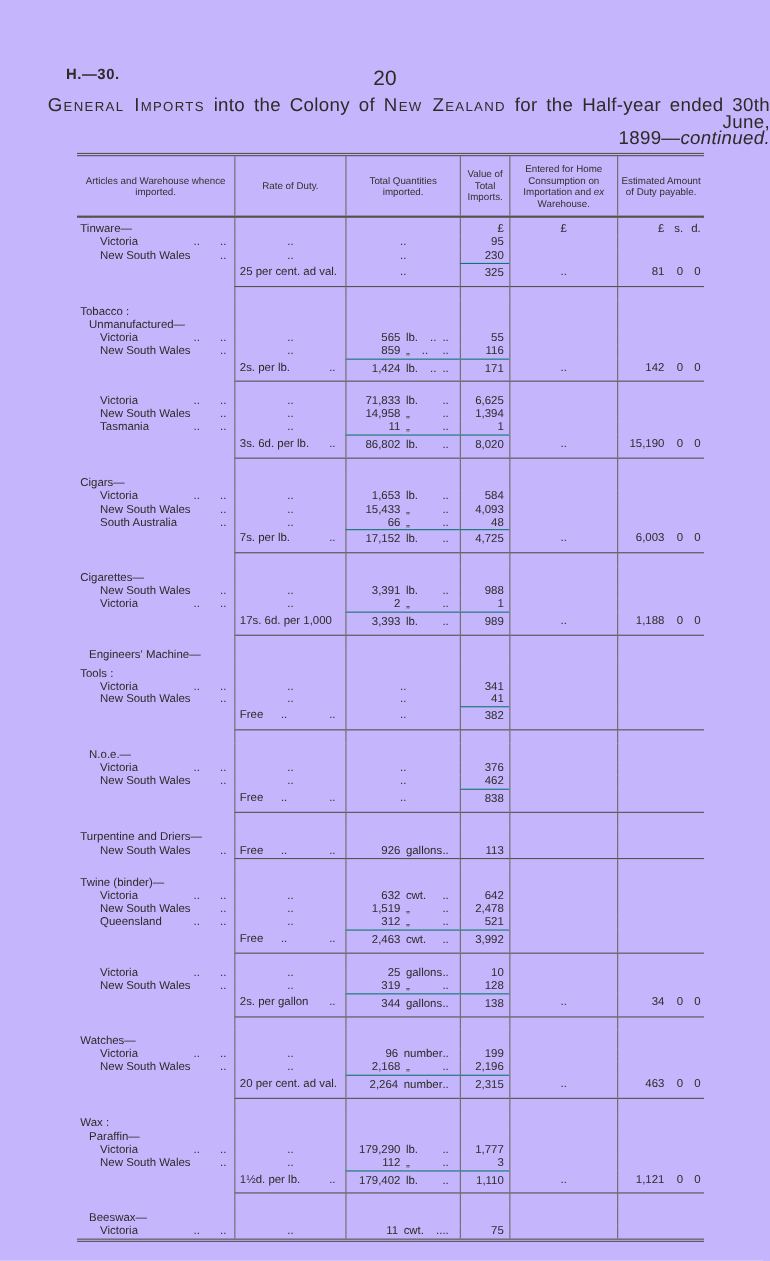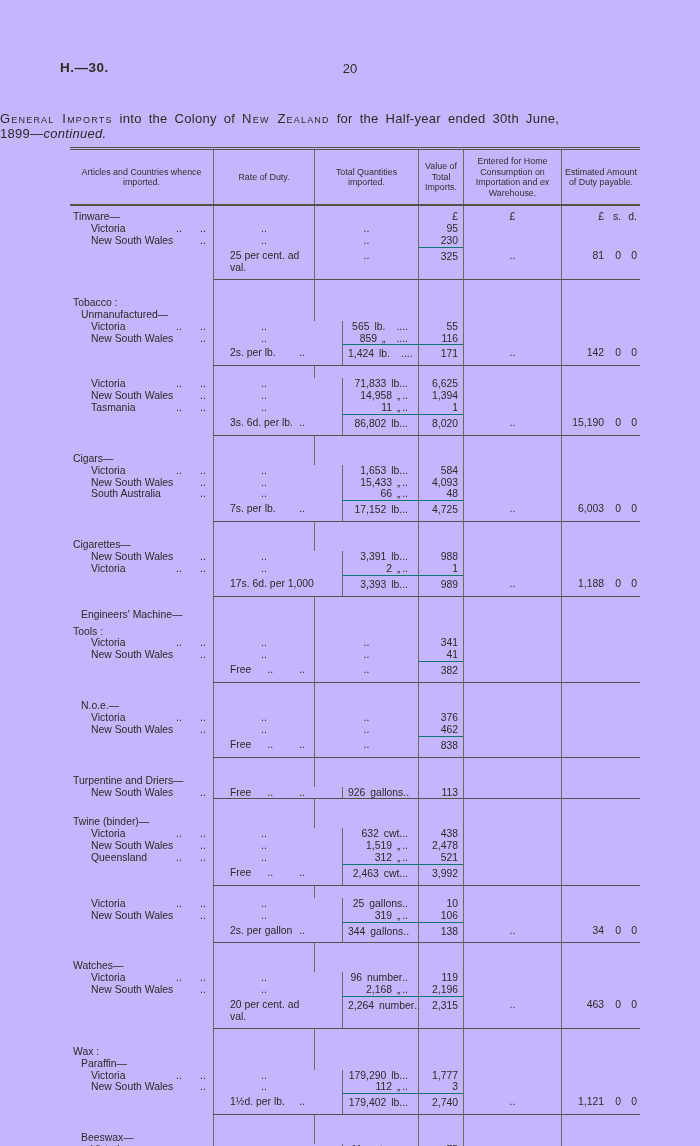--- a/index.html
+++ b/index.html
@@ -7,23 +7,23 @@
     position:relative;
     width:700px;height:1146px;
     background:#c4b5fd;
     color:#2d2b26;
     font-family:Liberation Sans, sans-serif;
     overflow:hidden;
   }
   
   .meta{position:relative;height:20px;margin-top:60px;font-size:13.5px;}
   .docref{position:absolute;left:60px;top:0;font-weight:bold;letter-spacing:.5px;}
-  .pagenum{position:absolute;left:0;right:0;top:1px;text-align:center;font-size:13px;}
+  .pagenum{position:absolute;left:0;right:0;top:1px;text-align:center;font-size:19px;}
   
-  .title{margin-top:31px;text-align:left;font-size:13px;line-height:15px;word-spacing:3px;letter-spacing:.3px;}
+  .title{margin-top:8px;text-align:right;font-size:17px;line-height:15px;word-spacing:3px;letter-spacing:.3px;}
   .sc{font-variant:small-caps;letter-spacing:1.2px;}
   .it{font-style:italic;}
   
   .tbl{width:570px;margin:6px 0 0 70px;border-bottom:3px double #56524a;}
   .thead{
     display:grid;grid-template-columns:143px 101px 104px 45px 98px 79px;
     border-top:3px double #56524a;border-bottom:2px solid #56524a;
   }
   .th{
     font-size:8.9px;line-height:10.6px;text-align:center;
@@ -41,24 +41,24 @@
   .sep .cell{height:4px;}
   .sep .cell:not(.c1){border-top:1px solid #56524a;}
   
   .ctr{text-align:center;}
   .val{text-align:right;padding-right:5px;}
   .ind0{padding-left:3px;}
   .ind1{padding-left:11px;margin-top:48px;}
   .country-row .c1{padding-left:21px;}
   .cdot1{position:absolute;left:106px;}
   .cdot2{position:absolute;left:130px;}
-  .ratecell{display:flex;padding-left:16px;}
+  .ratecell{display:flex;padding-left:4px;}
   .rd1{margin-left:16px;}
   .rd2{margin-left:auto;margin-right:9px;}
-  .qtycell{display:flex;padding-left:5px;margin-left:28px;}
+  .qtycell{display:flex;padding-left:5px;}
   .qnum{width:44px;text-align:right;}
   .qunit{margin-left:5px;}
   .qd1{margin-left:11px;}
   .qd2{margin-left:auto;margin-right:10px;}
   .dutycell{display:flex;}
   .dl{flex:1;text-align:right;}
   .ds{width:17px;text-align:right;}
   .dd{width:16px;text-align:right;padding-right:3px;}
 </style>
 </head>
@@ -71,21 +71,21 @@
     <span class="pagenum">20</span>
   </div>
 
   <div class="title">
     <div><span class="sc">General Imports</span><span> into the Colony of </span><span class="sc">New Zealand</span><span> for the Half-year ended 30th June,</span></div>
     <div><span>1899—</span><span class="it">continued.</span></div>
   </div>
 
   <div class="tbl">
     <div class="thead">
-      <div class="th c1">Articles and Countries whence imported.</div>
+      <div class="th c1">Articles and Warehouse whence imported.</div>
       <div class="th c2">Rate of Duty.</div>
       <div class="th c3">Total Quantities imported.</div>
       <div class="th c4">Value of Total Imports.</div>
       <div class="th c5">
         <div><span>Entered for Home Consumption on Importation and </span><span class="it">ex</span><span> Warehouse.</span></div>
       </div>
       <div class="th c6">Estimated Amount of Duty payable.</div>
     </div>
     <div class="tbody" id="tbody">
         <div class="row label-row grp-start">
@@ -537,21 +537,21 @@
           <div class="cell c6"></div>
         </div>
         <div class="row country-row">
           <div class="cell c1"><span class="cname">Victoria</span><span class="cdot1">..</span><span class="cdot2">..</span></div>
           <div class="cell c2 ctr">..</div>
           <div class="cell c3 qtycell">
             <span class="qnum">632</span>
             <span class="qunit">cwt.</span>
             <span class="qd2">..</span>
           </div>
-          <div class="cell c4 val">438</div>
+          <div class="cell c4 val">642</div>
           <div class="cell c5"></div>
           <div class="cell c6"></div>
         </div>
         <div class="row country-row">
           <div class="cell c1"><span class="cname">New South Wales</span><span class="cdot2">..</span></div>
           <div class="cell c2 ctr">..</div>
           <div class="cell c3 qtycell">
             <span class="qnum">1,519</span>
             <span class="qunit">„</span>
             <span class="qd2">..</span>
@@ -609,21 +609,21 @@
           <div class="cell c6"></div>
         </div>
         <div class="row country-row">
           <div class="cell c1"><span class="cname">New South Wales</span><span class="cdot2">..</span></div>
           <div class="cell c2 ctr">..</div>
           <div class="cell c3 qtycell">
             <span class="qnum">319</span>
             <span class="qunit">„</span>
             <span class="qd2">..</span>
           </div>
-          <div class="cell c4 val">106</div>
+          <div class="cell c4 val">128</div>
           <div class="cell c5"></div>
           <div class="cell c6"></div>
         </div>
         <div class="row total-row">
           <div class="cell c1"></div>
           <div class="cell c2 ratecell">
             <span>2s. per gallon</span>
             <span class="rd2">..</span>
           </div>
           <div class="cell c3 qtycell sumline">
@@ -656,21 +656,21 @@
           <div class="cell c6"></div>
         </div>
         <div class="row country-row">
           <div class="cell c1"><span class="cname">Victoria</span><span class="cdot1">..</span><span class="cdot2">..</span></div>
           <div class="cell c2 ctr">..</div>
           <div class="cell c3 qtycell">
             <span class="qnum">96</span>
             <span class="qunit">number</span>
             <span class="qd2">..</span>
           </div>
-          <div class="cell c4 val">119</div>
+          <div class="cell c4 val">199</div>
           <div class="cell c5"></div>
           <div class="cell c6"></div>
         </div>
         <div class="row country-row">
           <div class="cell c1"><span class="cname">New South Wales</span><span class="cdot2">..</span></div>
           <div class="cell c2 ctr">..</div>
           <div class="cell c3 qtycell">
             <span class="qnum">2,168</span>
             <span class="qunit">„</span>
             <span class="qd2">..</span>
@@ -749,21 +749,21 @@
           <div class="cell c1"></div>
           <div class="cell c2 ratecell">
             <span>1½d. per lb.</span>
             <span class="rd2">..</span>
           </div>
           <div class="cell c3 qtycell sumline">
             <span class="qnum">179,402</span>
             <span class="qunit">lb.</span>
             <span class="qd2">..</span>
           </div>
-          <div class="cell c4 val sumline">2,740</div>
+          <div class="cell c4 val sumline">1,110</div>
           <div class="cell c5 ctr">..</div>
           <div class="cell c6 dutycell">
             <span class="dl">1,121</span>
             <span class="ds">0</span>
             <span class="dd">0</span>
           </div>
         </div>
         <div class="row sep">
           <div class="cell c1"></div>
           <div class="cell c2"></div>

